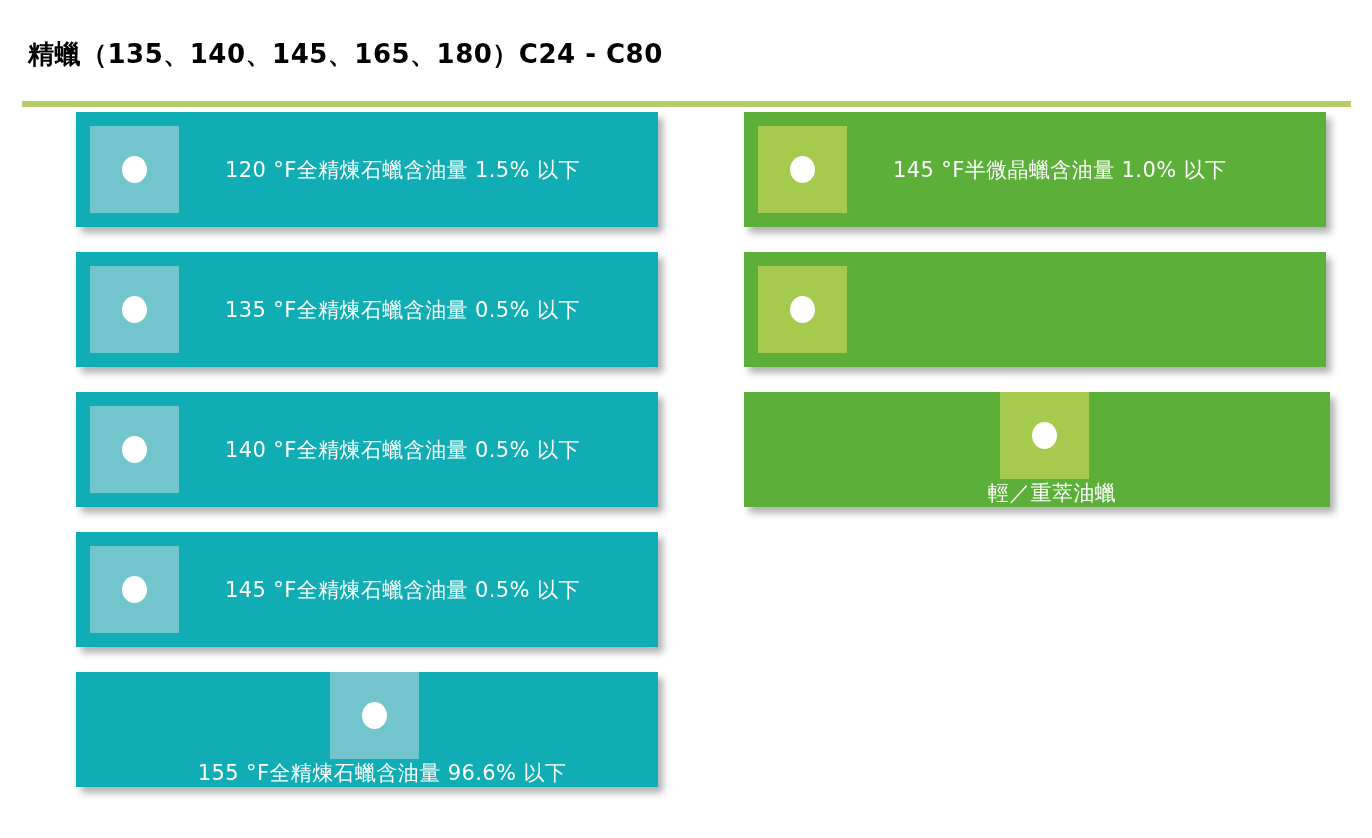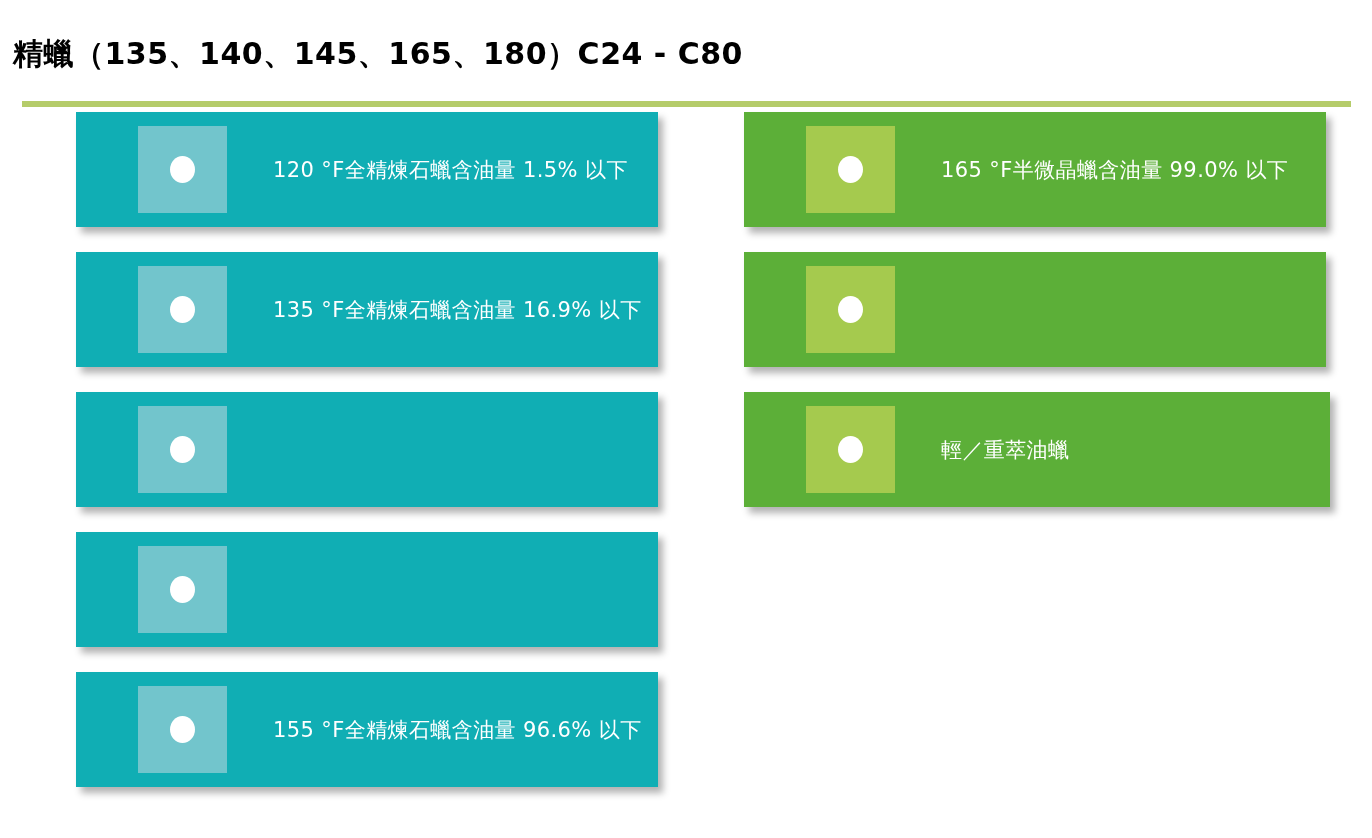--- a/index.html
+++ b/index.html
@@ -26,24 +26,24 @@
   
   .title-block {
     position: absolute;
     left: 0;
     top: 0;
     width: 1372px;
     height: 112px;
   }
   .page-title {
     position: absolute;
-    left: 13px;
+    left: 28px;
     top: 34px;
     font-family: "DejaVu Sans", "Liberation Sans", sans-serif;
-    font-size: 30px;
+    font-size: 26px;
     font-weight: bold;
     color: #000000;
     letter-spacing: 0.5px;
     white-space: nowrap;
     line-height: 40px;
   }
   .title-rule {
     position: absolute;
     left: 22px;
     top: 101px;
@@ -68,23 +68,22 @@
   .col-right { left: 744px; width: 582px; }
 
   .card {
     position: relative;
     box-sizing: border-box;
     height: 115px;
     margin-bottom: 25px;
     display: flex;
     align-items: center;
     box-shadow: 5px 6px 7px rgba(0, 0, 0, 0.30);
-    padding-left: 48px;
-  }
-  .card:last-child { margin-bottom: 0; }
+  }
+  .card:last-child { margin-bottom: 0; flex-direction: column; }
 
   .card-teal  { background: #10aeb4; }
   .card-green { background: #5caf38; }
 
   
   .col-right .card { width: 582px; }
   .col-right .card.wide { width: 586px; }
 
   .icon-box {
     flex: 0 0 auto;
@@ -137,51 +136,53 @@
         <div class="icon-box icon-box-teal">
           <span class="bullet-dot"></span>
         </div>
         <div class="card-label">120 °F全精煉石蠟含油量 1.5% 以下</div>
       </div>
 
       <div class="card card-teal">
         <div class="icon-box icon-box-teal">
           <span class="bullet-dot"></span>
         </div>
-        <div class="card-label">135 °F全精煉石蠟含油量 16.9% 以下</div>
-      </div>
-
-      <div class="card card-teal">
-        <div class="icon-box icon-box-teal">
-          <span class="bullet-dot"></span>
-        </div>
-      </div>
-
-      <div class="card card-teal">
-        <div class="icon-box icon-box-teal">
-          <span class="bullet-dot"></span>
-        </div>
+        <div class="card-label">135 °F全精煉石蠟含油量 0.5% 以下</div>
+      </div>
+
+      <div class="card card-teal">
+        <div class="icon-box icon-box-teal">
+          <span class="bullet-dot"></span>
+        </div>
+        <div class="card-label">140 °F全精煉石蠟含油量 0.5% 以下</div>
+      </div>
+
+      <div class="card card-teal">
+        <div class="icon-box icon-box-teal">
+          <span class="bullet-dot"></span>
+        </div>
+        <div class="card-label">145 °F全精煉石蠟含油量 0.5% 以下</div>
       </div>
 
       <div class="card card-teal">
         <div class="icon-box icon-box-teal">
           <span class="bullet-dot"></span>
         </div>
         <div class="card-label">155 °F全精煉石蠟含油量 96.6% 以下</div>
       </div>
 
     </div>
 
     <div class="col col-right">
 
       <div class="card card-green">
         <div class="icon-box icon-box-green">
           <span class="bullet-dot"></span>
         </div>
-        <div class="card-label">165 °F半微晶蠟含油量 99.0% 以下</div>
+        <div class="card-label">145 °F半微晶蠟含油量 1.0% 以下</div>
       </div>
 
       <div class="card card-green">
         <div class="icon-box icon-box-green">
           <span class="bullet-dot"></span>
         </div>
       </div>
 
 
       <div class="card card-green wide">

